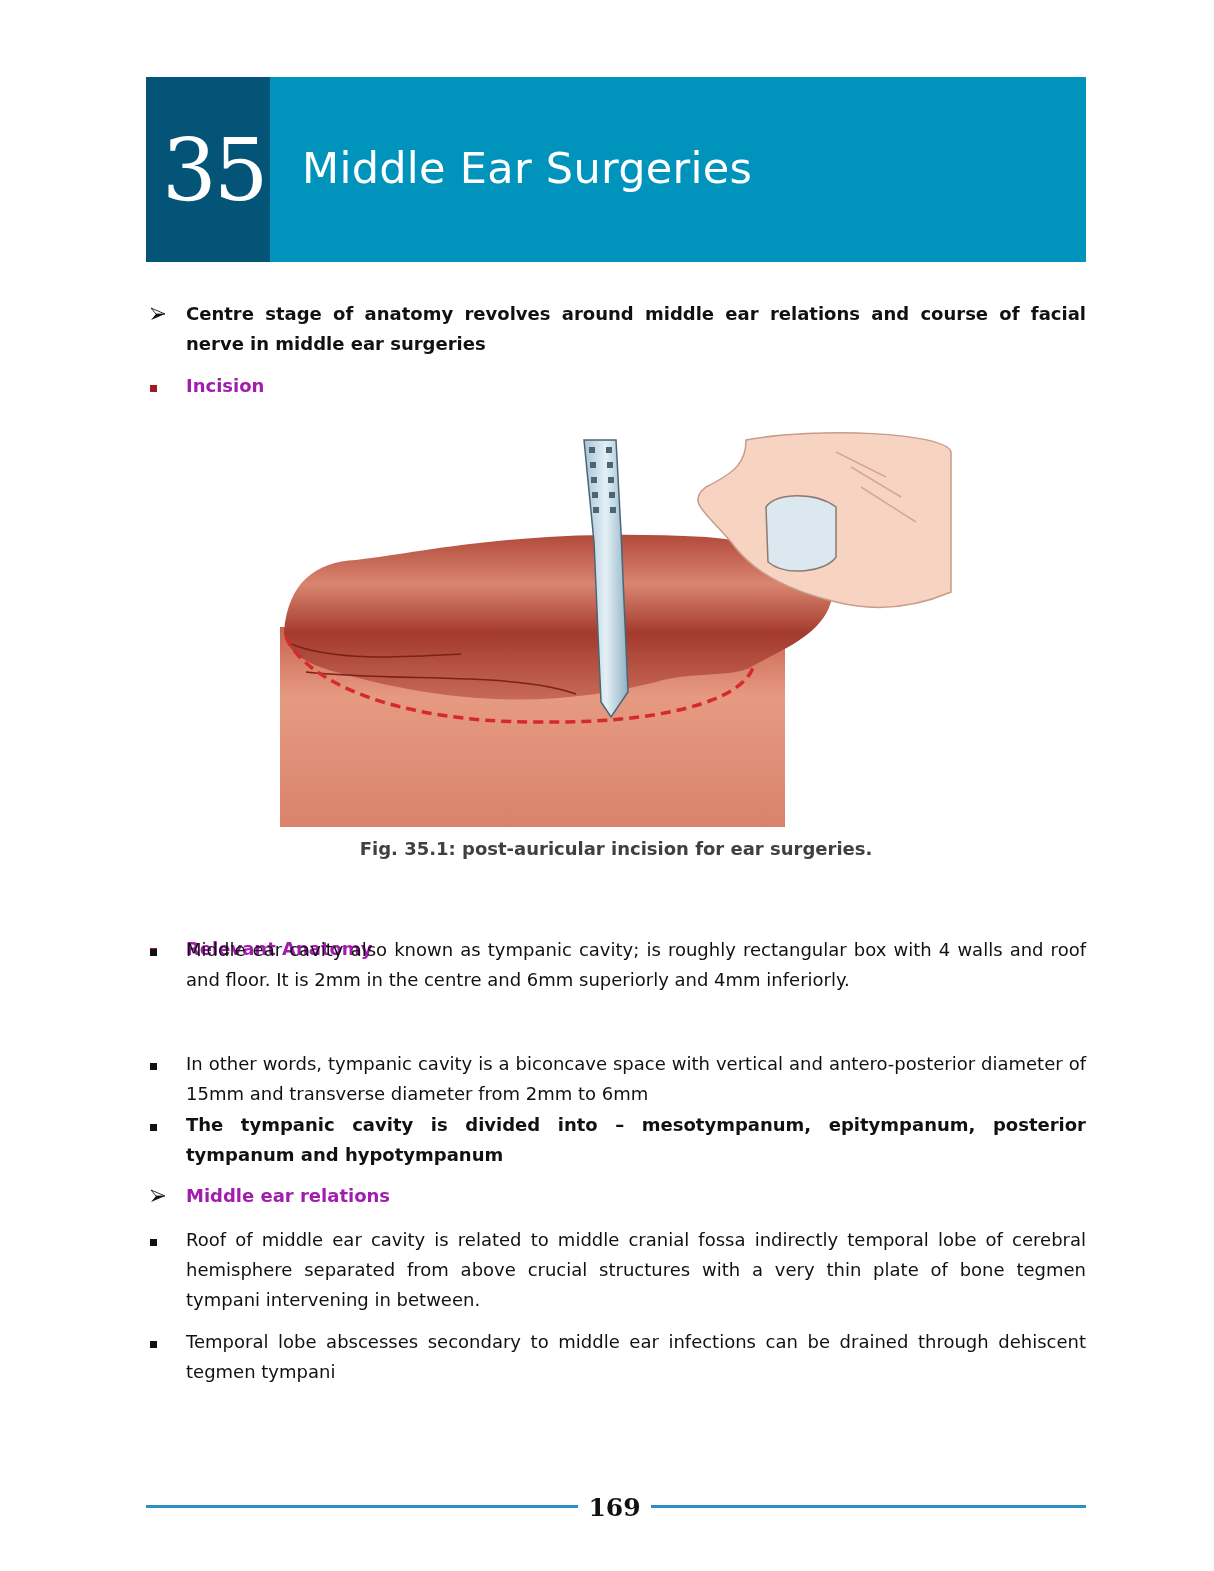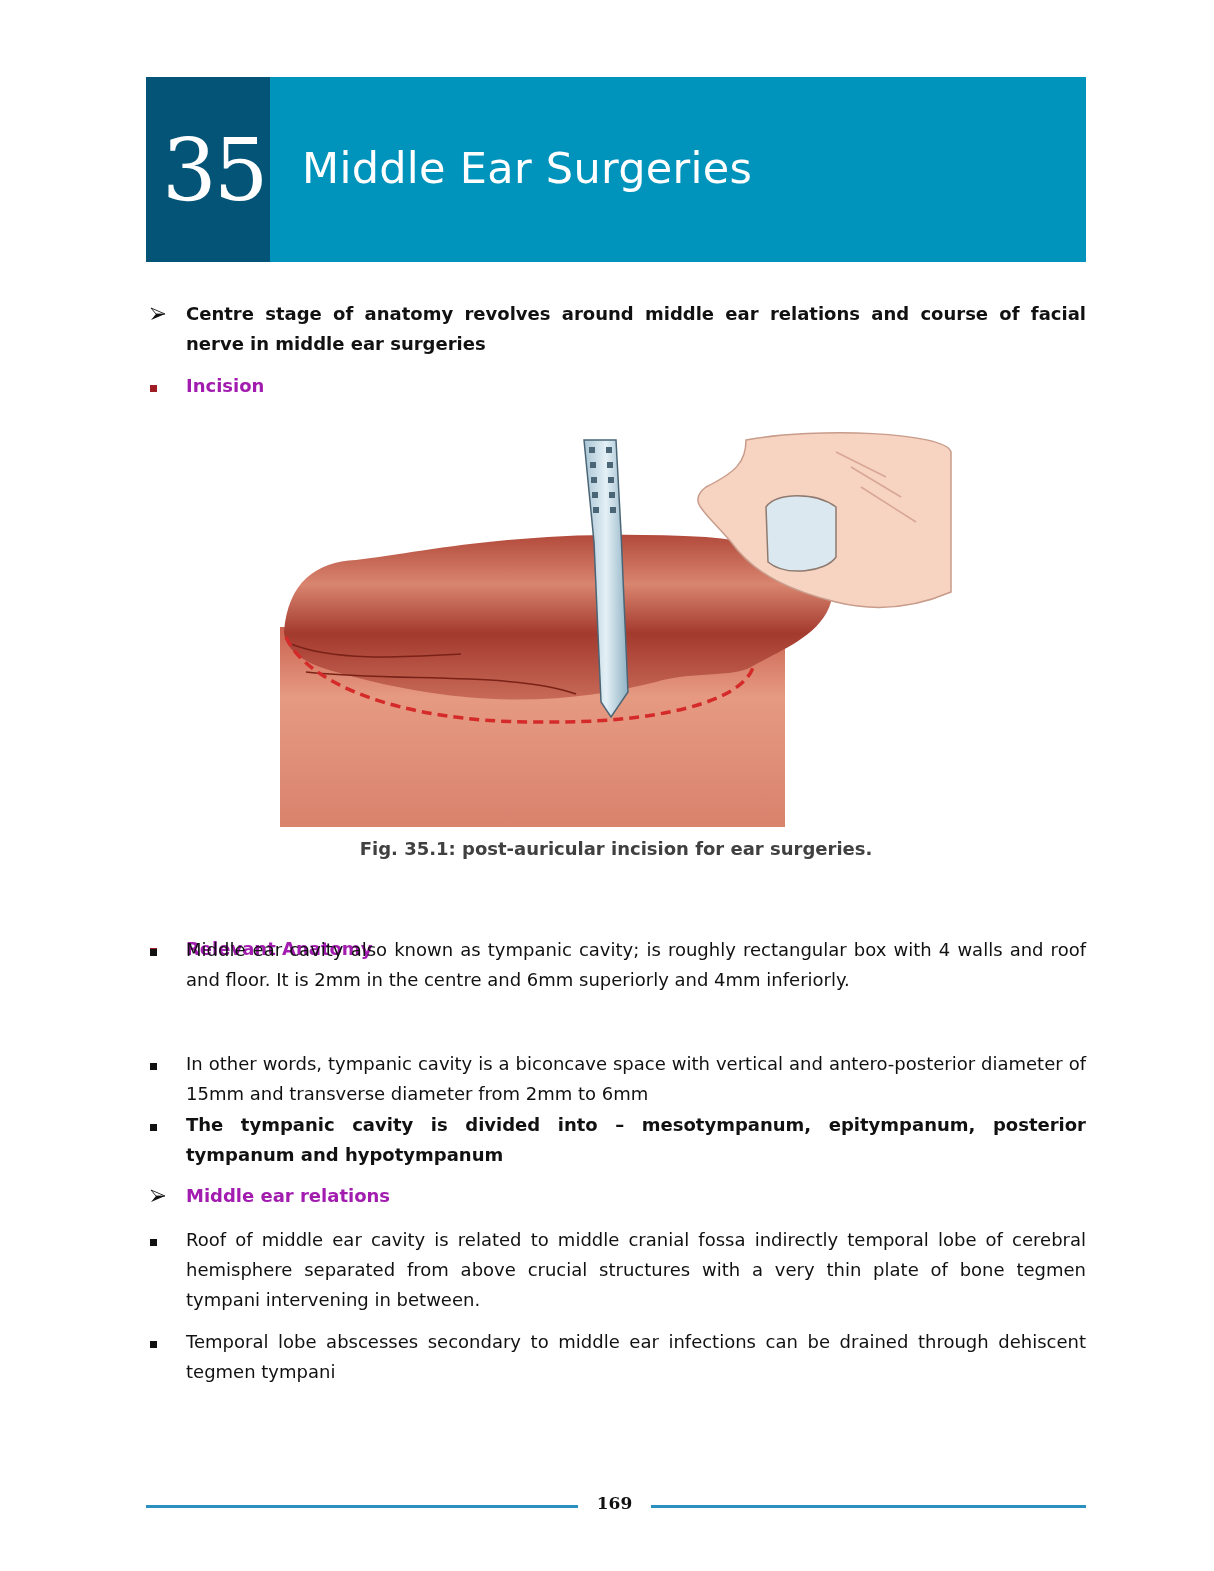--- a/index.html
+++ b/index.html
@@ -26,21 +26,21 @@
 
   .figure { position: absolute; left: 276px; top: 432px; width: 680px; height: 400px; }
   .caption { position: absolute; left: 146px; width: 940px; top: 838px; text-align: center;
              font-size: 18px; font-weight: bold; color: #404040; }
 
   .footer { position: absolute; left: 146px; top: 1492px; width: 940px; height: 30px; }
   .rule { position: absolute; top: 13px; height: 3px; background: #2b8fc0; }
   .rule.left { left: 0; width: 432px; }
   .rule.right { left: 505px; width: 435px; }
   .page-num { position: absolute; left: 432px; width: 73px; top: 1px; text-align: center;
-              font-family: "DejaVu Serif", serif; font-weight: bold; font-size: 17px; color: #111; }
+              font-family: "DejaVu Serif", serif; font-weight: bold; font-size: 25px; color: #111; }
 </style>
 </head>
 <body>
 
 <div class="chapter-banner">
   <div class="chapter-num-box">
     <span class="chapter-num">35</span>
   </div>
   <span class="chapter-title">Middle Ear Surgeries</span>
 </div>

